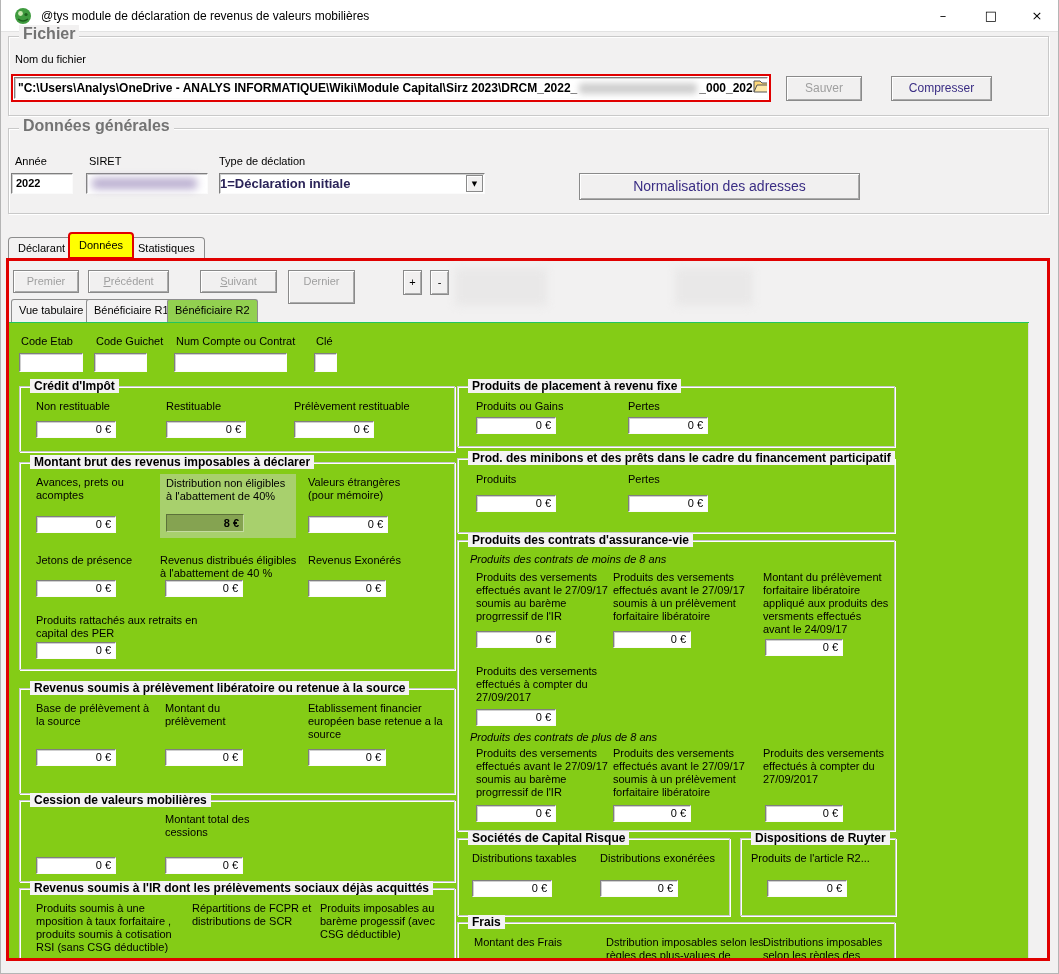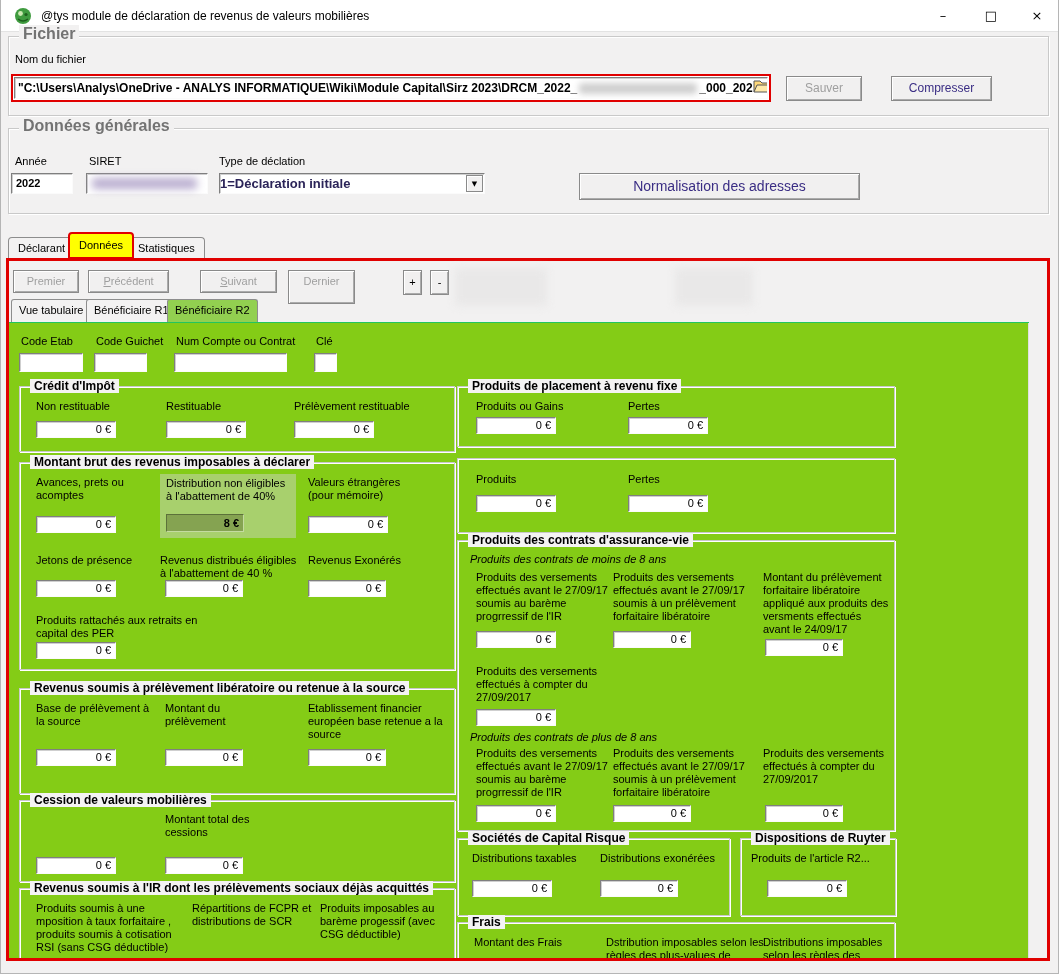--- a/index.html
+++ b/index.html
@@ -214,20 +214,21 @@
 
       <div class="groupbox" style="left:448px;top:63px;width:438px;height:61px">
         <span class="gb-title lv2">Produits de placement à revenu fixe</span>
         <div class="flabel" style="left:18px;top:13px">Produits ou Gains</div>
         <div class="tfield money" style="left:18px;top:30px;width:80px">0 €</div>
         <div class="flabel" style="left:170px;top:13px">Pertes</div>
         <div class="tfield money" style="left:170px;top:30px;width:80px">0 €</div>
       </div>
 
       <div class="groupbox" style="left:448px;top:135px;width:438px;height:75px">
+        <span class="gb-title lv2">Prod. des minibons et des prêts dans le cadre du financement participatif</span>
         <div class="flabel" style="left:18px;top:14px">Produits</div>
         <div class="tfield money" style="left:18px;top:36px;width:80px">0 €</div>
         <div class="flabel" style="left:170px;top:14px">Pertes</div>
         <div class="tfield money" style="left:170px;top:36px;width:80px">0 €</div>
       </div>
 
       <div class="groupbox" style="left:448px;top:217px;width:438px;height:291px">
         <span class="gb-title lv2">Produits des contrats d'assurance-vie</span>
         <div class="flabel it" style="left:12px;top:12px">Produits des contrats de moins de 8 ans</div>
         <div class="flabel" style="left:18px;top:30px;width:142px">Produits des versements effectués avant le 27/09/17 soumis au barème progrressif de l'IR</div>

